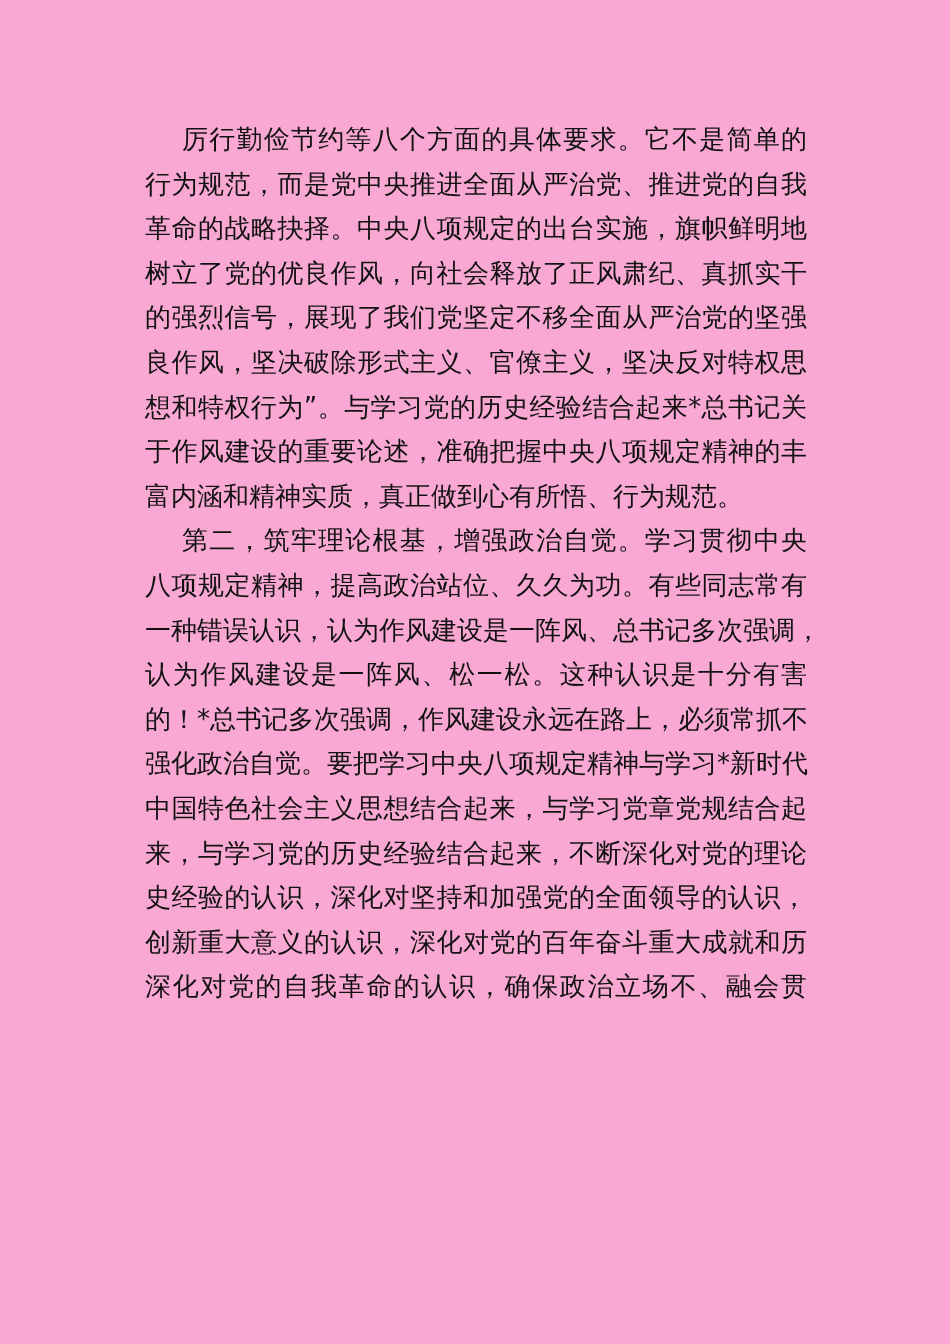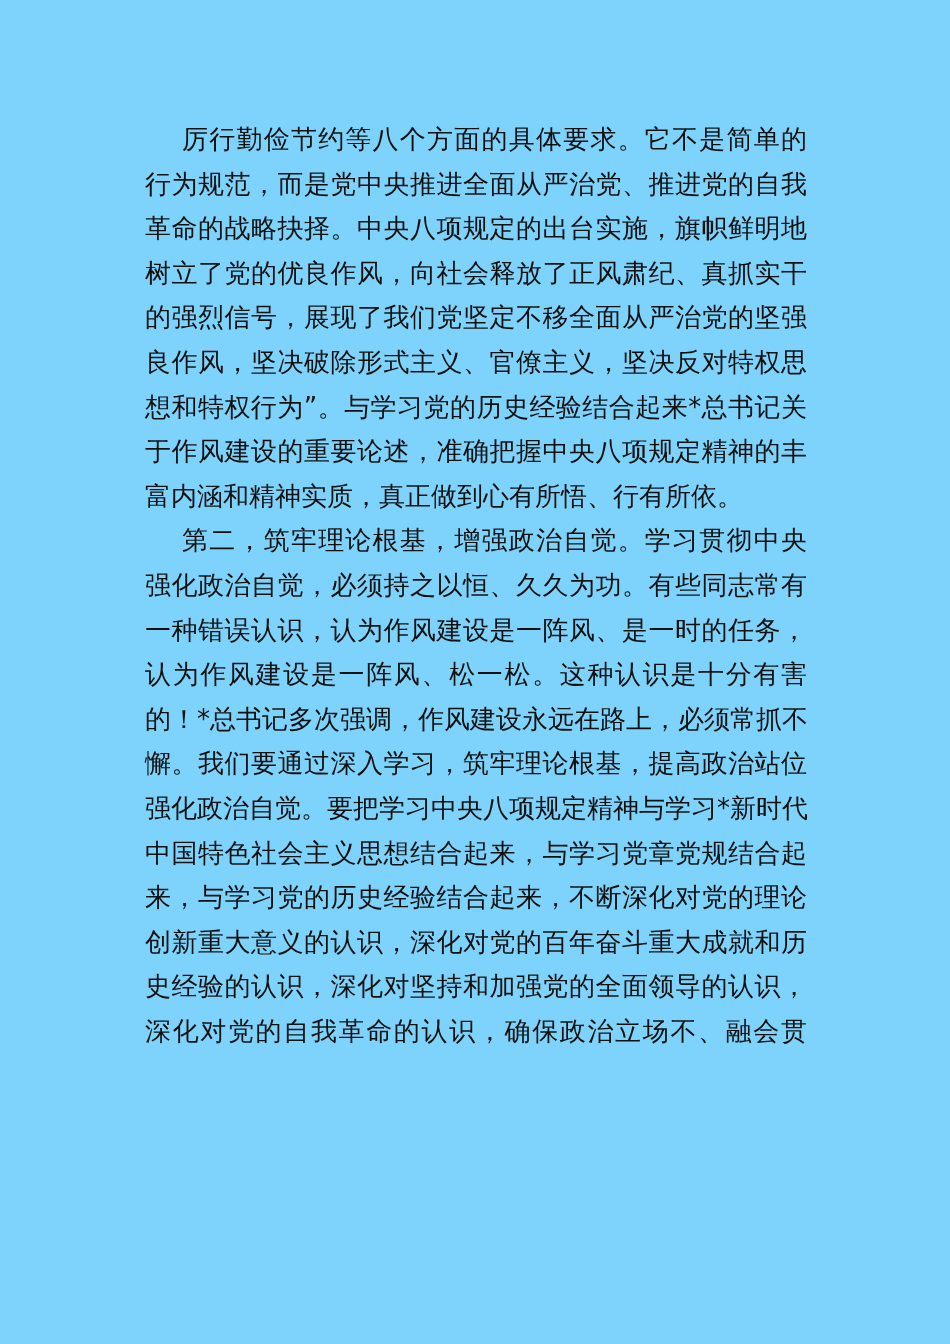--- a/index.html
+++ b/index.html
@@ -1,18 +1,18 @@
 <!DOCTYPE html>
 <html><head>
 <meta charset="utf-8">
 <style>
   html, body { margin: 0; padding: 0; background: #ffffff; }
   body { width: 950px; height: 1344px; position: relative; overflow: hidden; }
   .page {
-    position: absolute; left: 0; top: 0; width: 950px; height: 1344px; background: #7dd3fc;
+    position: absolute; left: 0; top: 0; width: 950px; height: 1344px; background: #f9a8d4;
   }
   .content {
     position: absolute; left: 145px; top: 117px; width: 662px;
     font-family: "DejaVu Sans", sans-serif;
     font-size: 26px;
     line-height: 44.6px;
     color: #111111;
     letter-spacing: 0px;
   }
   .line { display: block; white-space: nowrap; height: 44.6px; text-align: justify; text-align-last: justify; }
@@ -26,28 +26,27 @@
   <div class="content">
 
     <span class="line indent">厉行勤俭节约等八个方面的具体要求。它不是简单的</span>
     <span class="line">行为规范，而是党中央推进全面从严治党、推进党的自我</span>
     <span class="line">革命的战略抉择。中央八项规定的出台实施，旗帜鲜明地</span>
     <span class="line">树立了党的优良作风，向社会释放了正风肃纪、真抓实干</span>
     <span class="line">的强烈信号，展现了我们党坚定不移全面从严治党的坚强</span>
     <span class="line">良作风，坚决破除形式主义、官僚主义，坚决反对特权思</span>
     <span class="line">想和特权行为”。与学习党的历史经验结合起来*总书记关</span>
     <span class="line">于作风建设的重要论述，准确把握中央八项规定精神的丰</span>
-    <span class="line last">富内涵和精神实质，真正做到心有所悟、行有所依。</span>
+    <span class="line last">富内涵和精神实质，真正做到心有所悟、行为规范。</span>
 
     <span class="line indent">第二，筑牢理论根基，增强政治自觉。学习贯彻中央</span>
-    <span class="line">强化政治自觉，必须持之以恒、久久为功。有些同志常有</span>
-    <span class="line">一种错误认识，认为作风建设是一阵风、是一时的任务，</span>
+    <span class="line">八项规定精神，提高政治站位、久久为功。有些同志常有</span>
+    <span class="line">一种错误认识，认为作风建设是一阵风、总书记多次强调，</span>
     <span class="line">认为作风建设是一阵风、松一松。这种认识是十分有害</span>
     <span class="line">的！*总书记多次强调，作风建设永远在路上，必须常抓不</span>
-    <span class="line">懈。我们要通过深入学习，筑牢理论根基，提高政治站位</span>
     <span class="line">强化政治自觉。要把学习中央八项规定精神与学习*新时代</span>
     <span class="line">中国特色社会主义思想结合起来，与学习党章党规结合起</span>
     <span class="line">来，与学习党的历史经验结合起来，不断深化对党的理论</span>
+    <span class="line">史经验的认识，深化对坚持和加强党的全面领导的认识，</span>
     <span class="line">创新重大意义的认识，深化对党的百年奋斗重大成就和历</span>
-    <span class="line">史经验的认识，深化对坚持和加强党的全面领导的认识，</span>
     <span class="line">深化对党的自我革命的认识，确保政治立场不、融会贯</span>
   </div>
 </div>
 
 </body></html>

